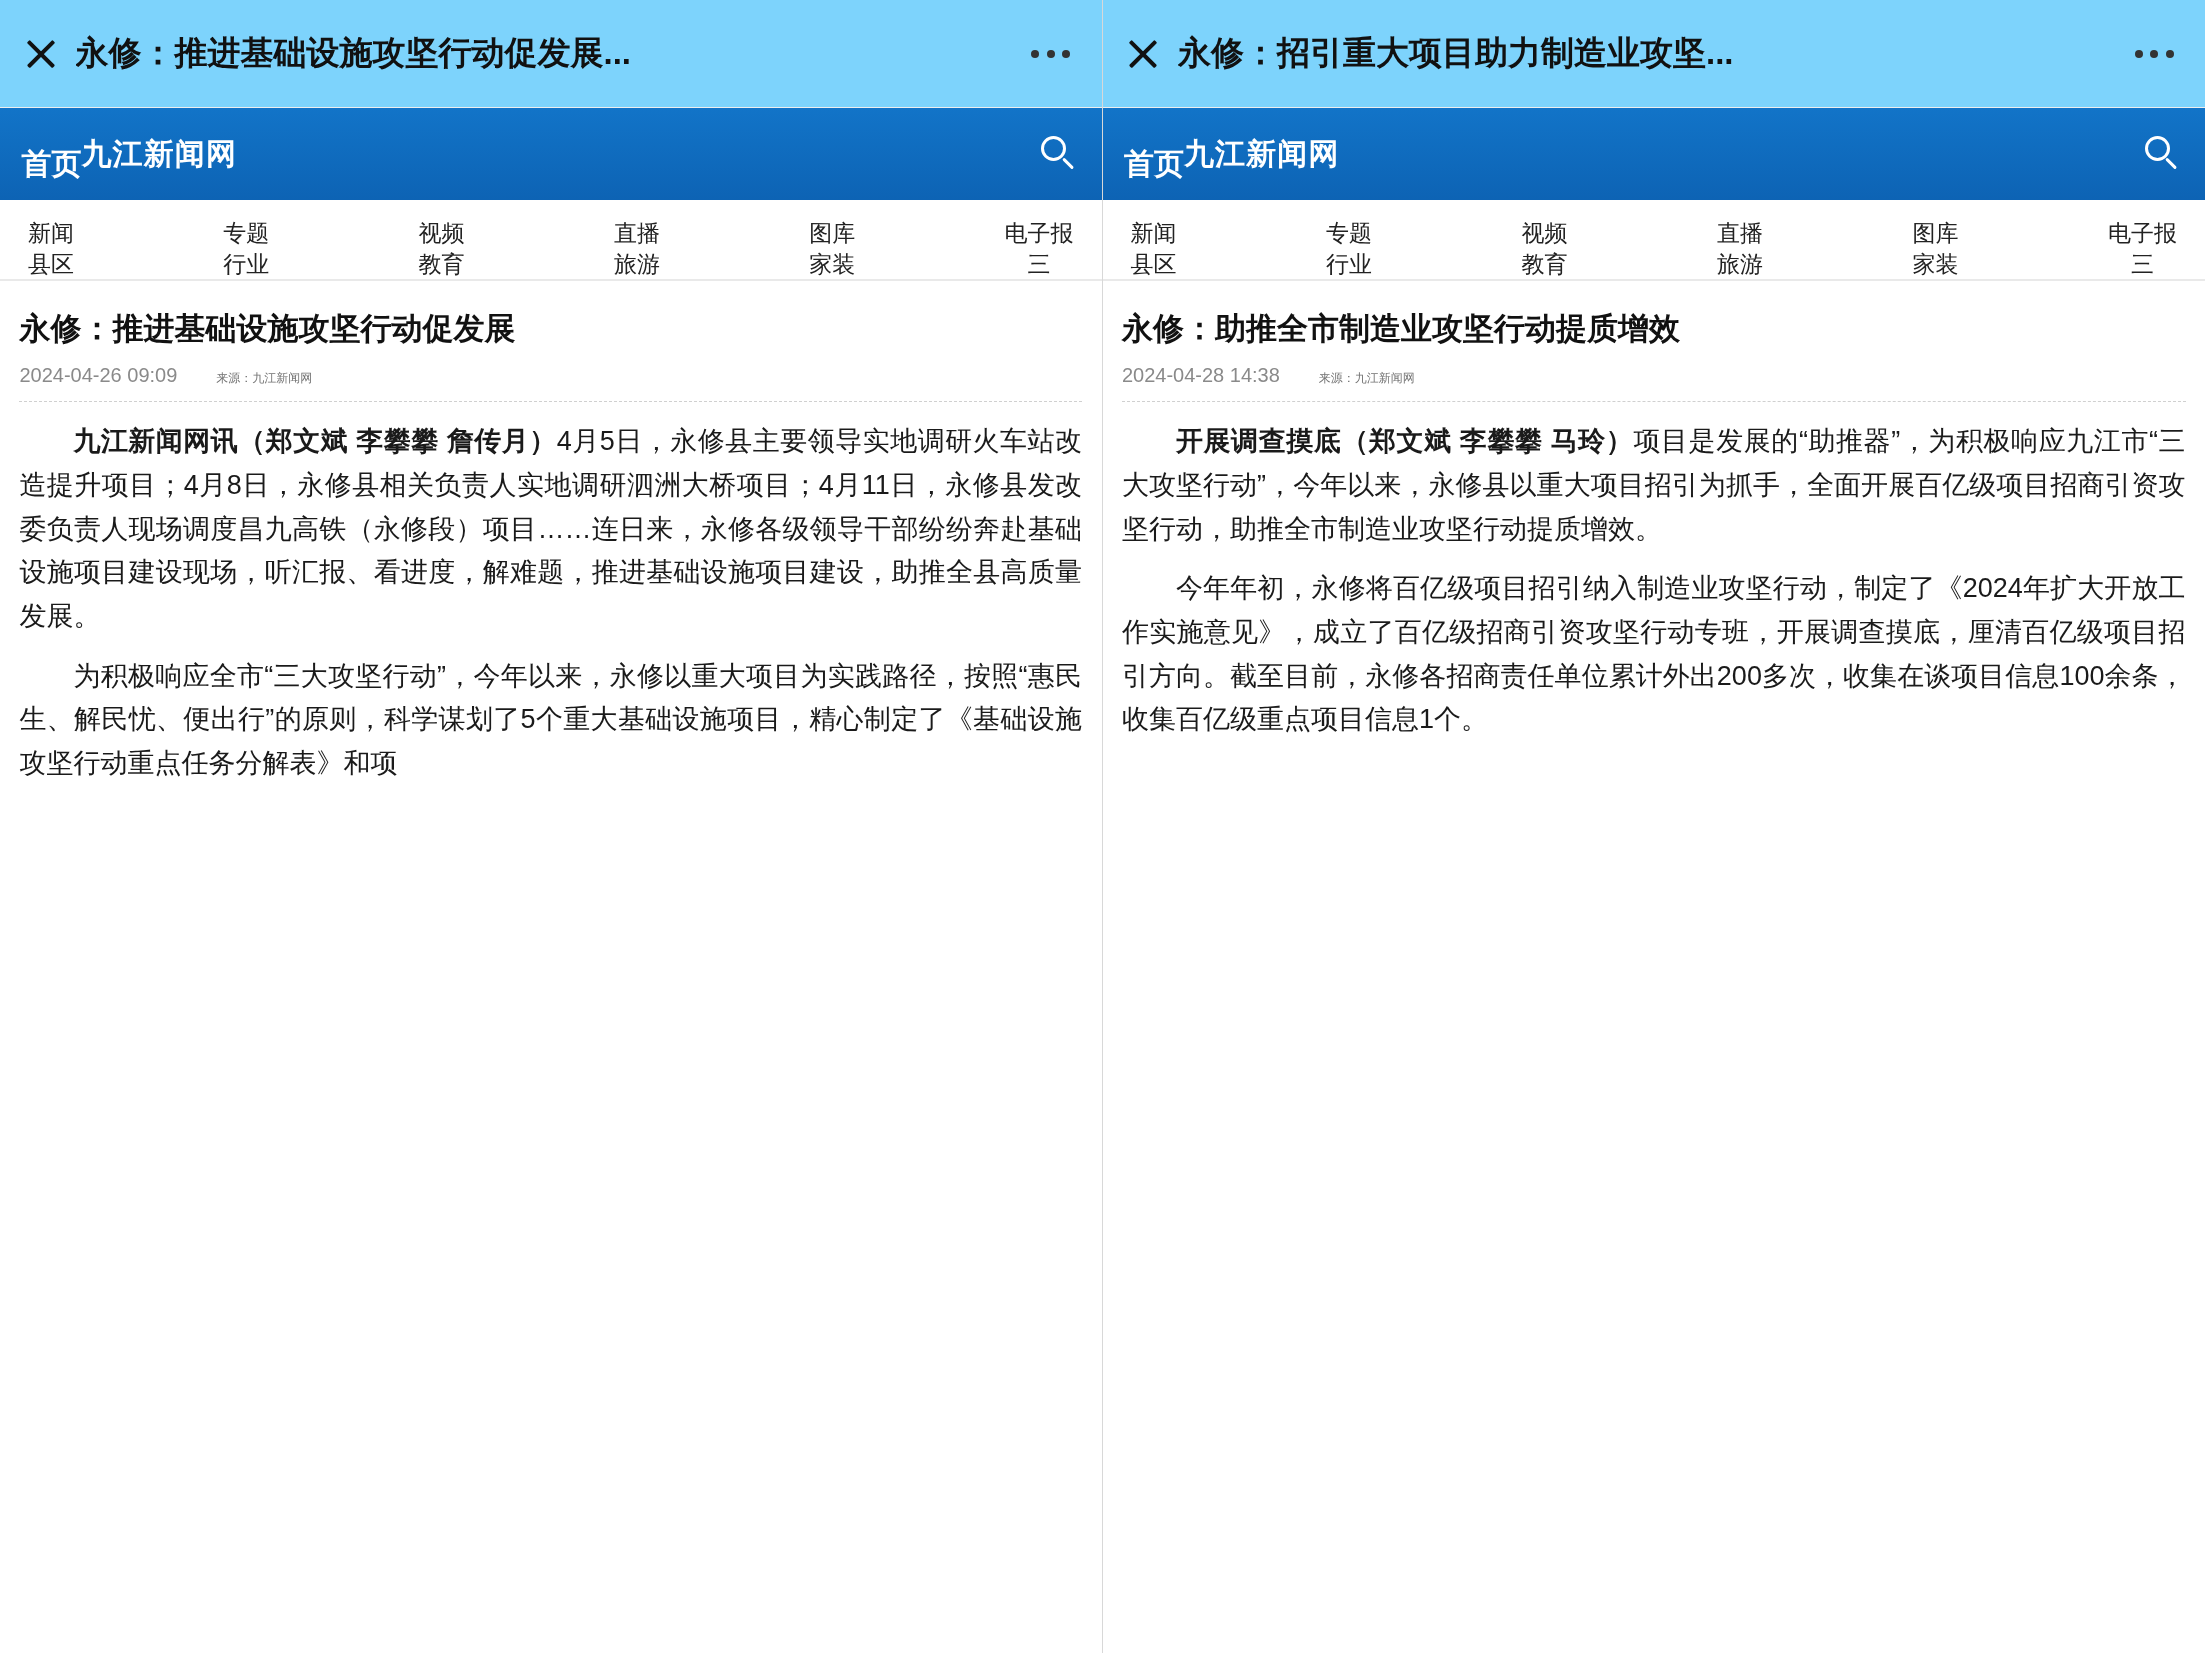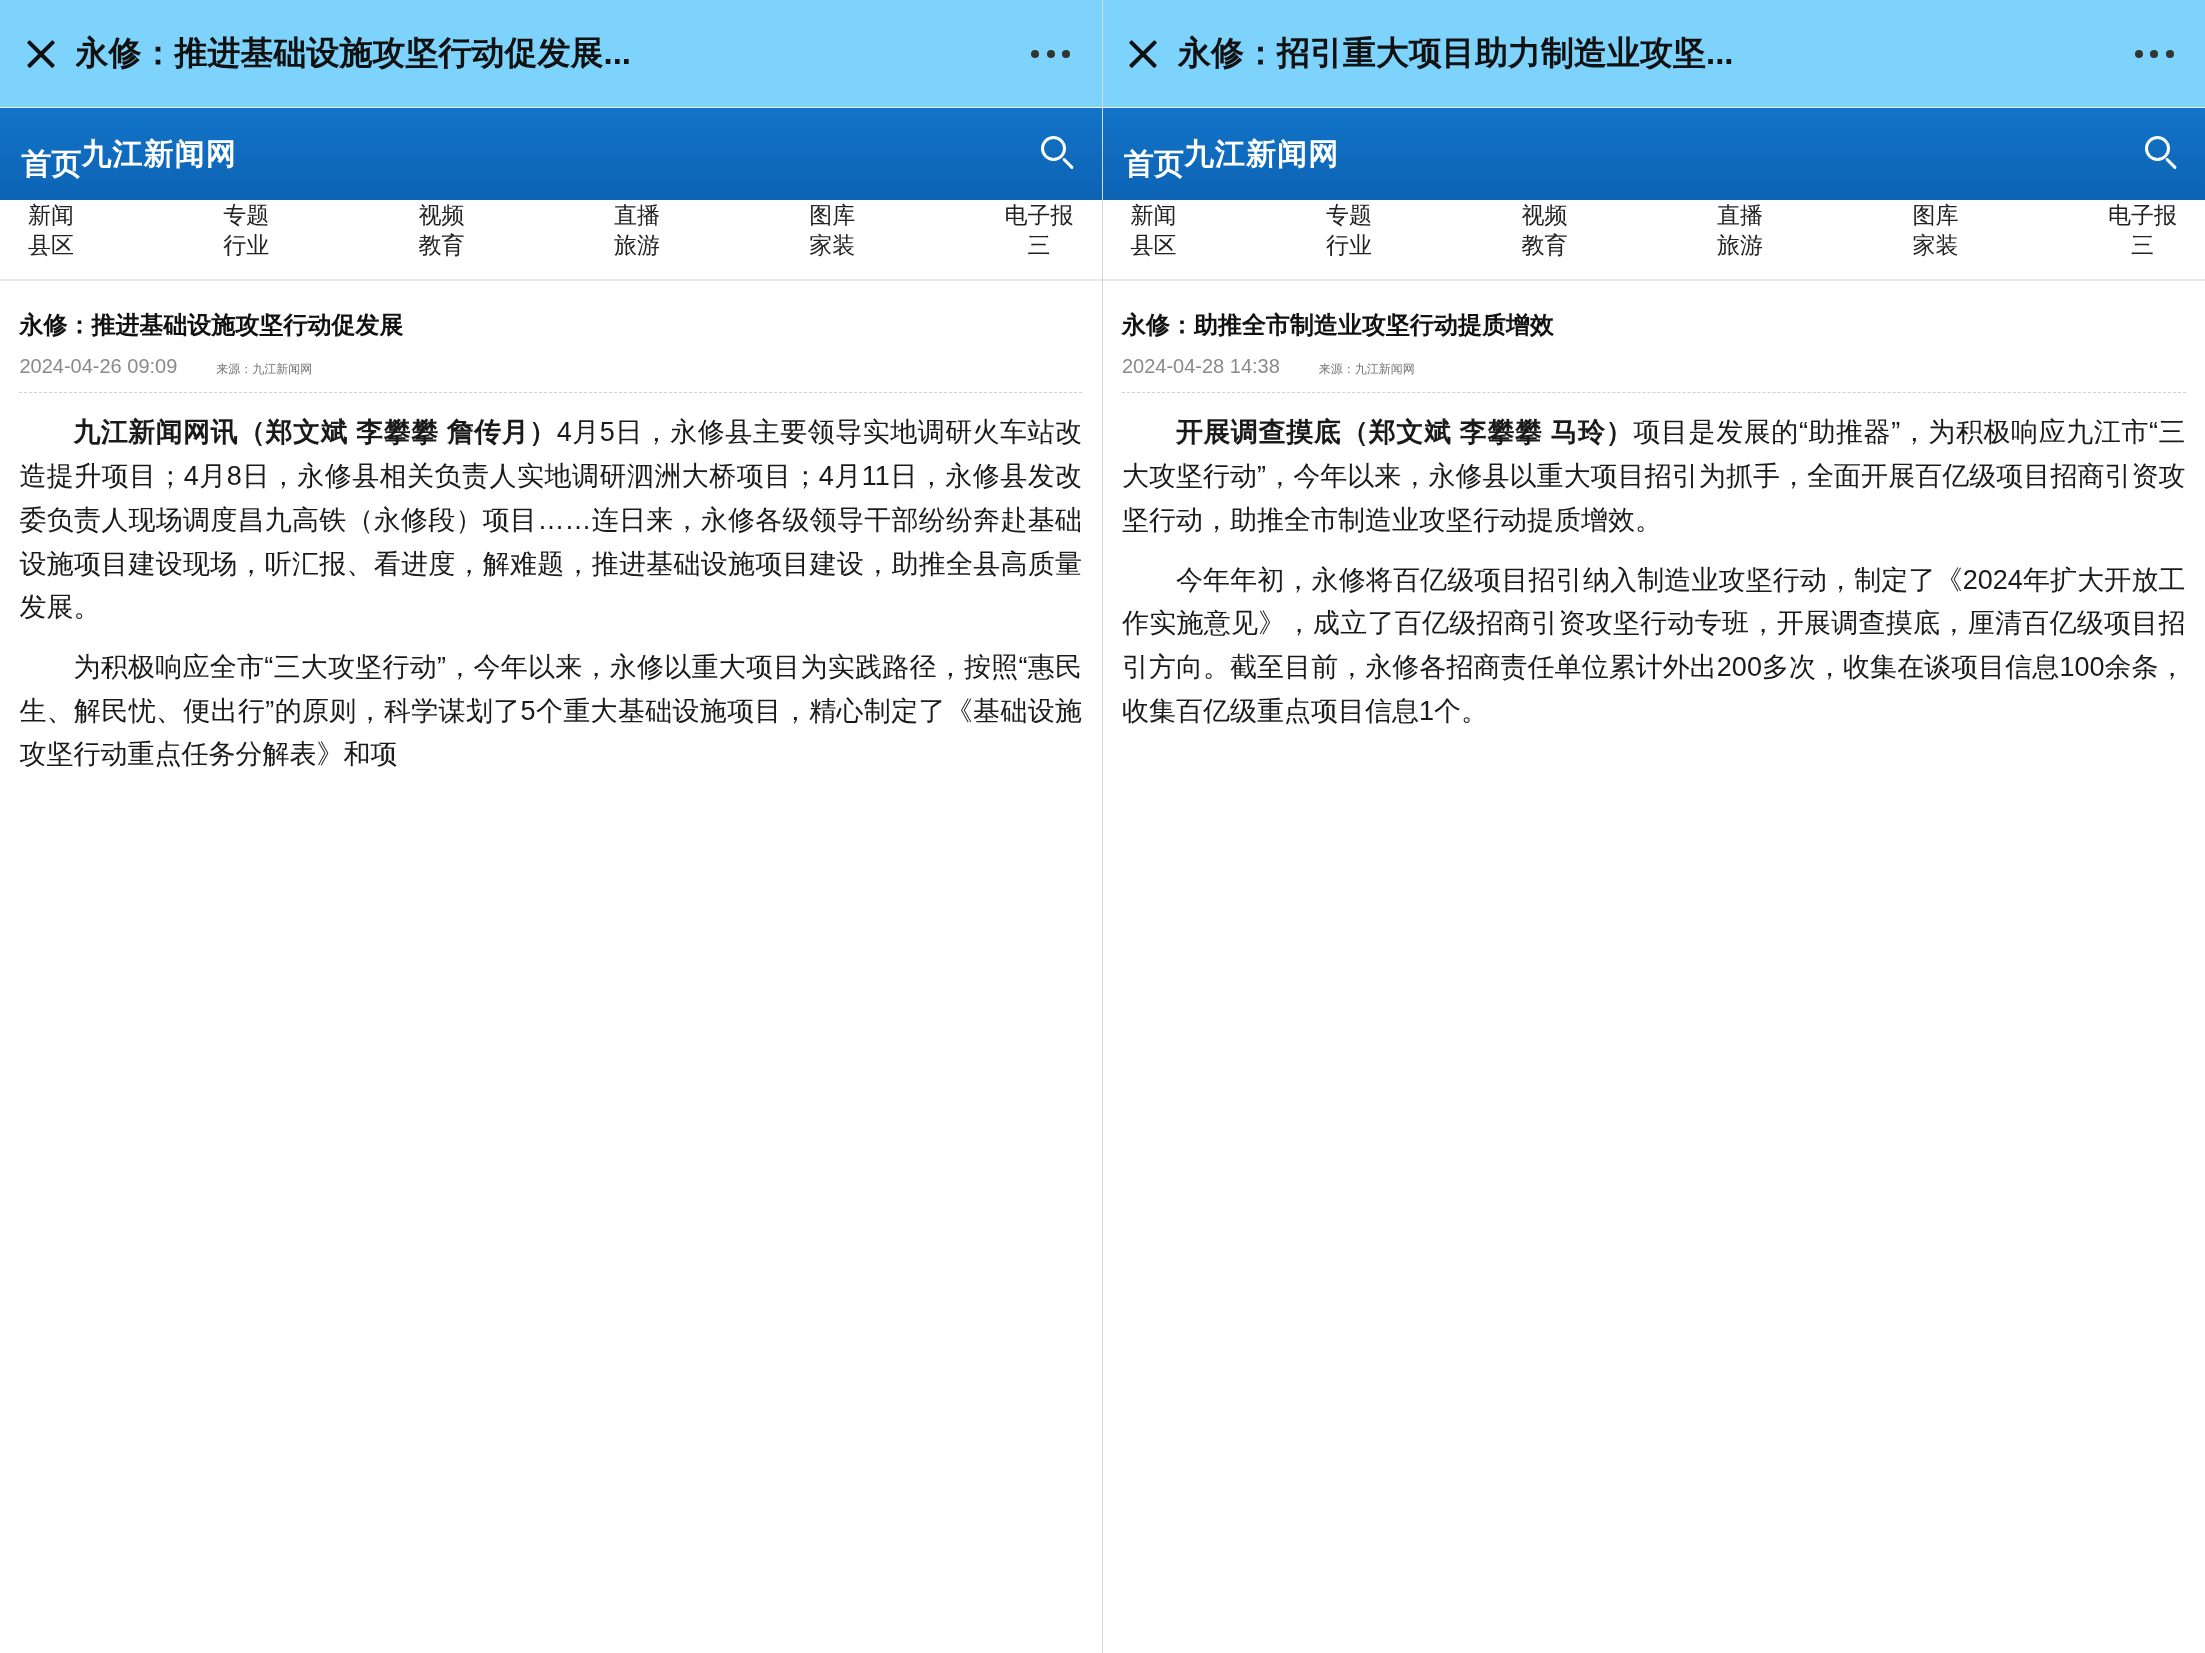--- a/index.html
+++ b/index.html
@@ -139,42 +139,42 @@
     left: 21.5px;
     top: 28.5px;
     border-radius: 1.6px;
   }
 
   
   .navbar {
     height: 81px;
     background: #ffffff;
     display: flex;
-    align-items: flex-start;
+    align-items: flex-end;
     justify-content: space-between;
     padding: 0 28px;
     box-sizing: border-box;
     border-bottom: 2.7px solid #e9e9e9;
   }
   .nav-item {
     text-align: center;
     color: #222222;
     font-size: 23px;
     line-height: 1.32;
     white-space: nowrap;
   }
   .nav-item .l2 { display: block; }
 
   
   .article {
     padding: 29px 19.4px 0 19.4px;
     box-sizing: border-box;
   }
   .article-title {
-    font-size: 24px;
+    font-size: 31px;
     font-weight: bold;
     color: #111111;
     line-height: 1.25;
     letter-spacing: 0px;
   }
   .meta {
     display: flex;
     align-items: baseline;
     gap: 39px;
     padding: 15px 0 14px 0;

